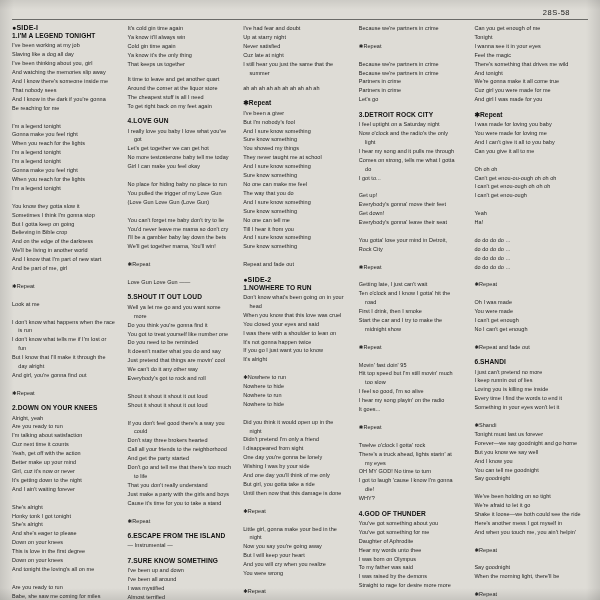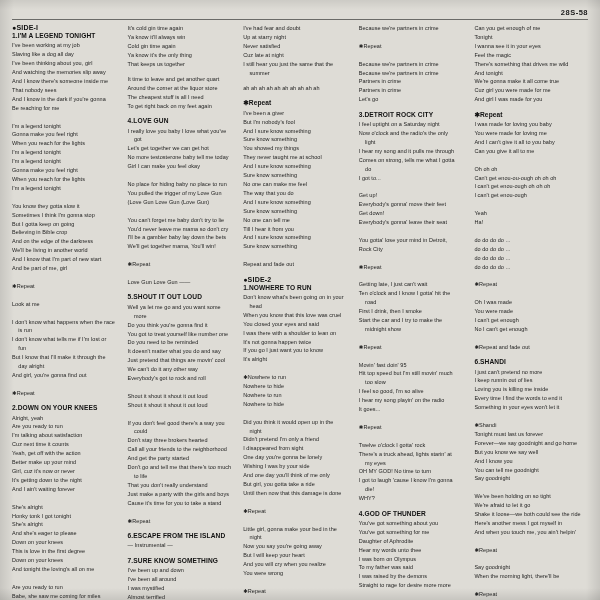--- a/index.html
+++ b/index.html
@@ -28,23 +28,23 @@
     background:
       linear-gradient(90deg, rgba(0,0,0,0.10) 0px, rgba(0,0,0,0.0) 14px),
       linear-gradient(270deg, rgba(0,0,0,0.10) 0px, rgba(0,0,0,0.0) 14px),
       linear-gradient(180deg, rgba(0,0,0,0.08) 0px, rgba(0,0,0,0.0) 10px),
       linear-gradient(0deg, rgba(0,0,0,0.10) 0px, rgba(0,0,0,0.0) 12px);
     pointer-events: none;
   }
   .catalog {
     position: absolute;
     top: 8px;
-    right: 12px;
+    right: 30px;
     font-size: 7.5px;
-    font-weight: bold;
+    font-weight: normal;
     letter-spacing: 0.5px;
     color: #1a1a1a;
   }
   .rule {
     position: absolute;
     left: 12px;
     right: 12px;
     top: 19px;
     border-top: 1px solid #6b6b68;
   }

